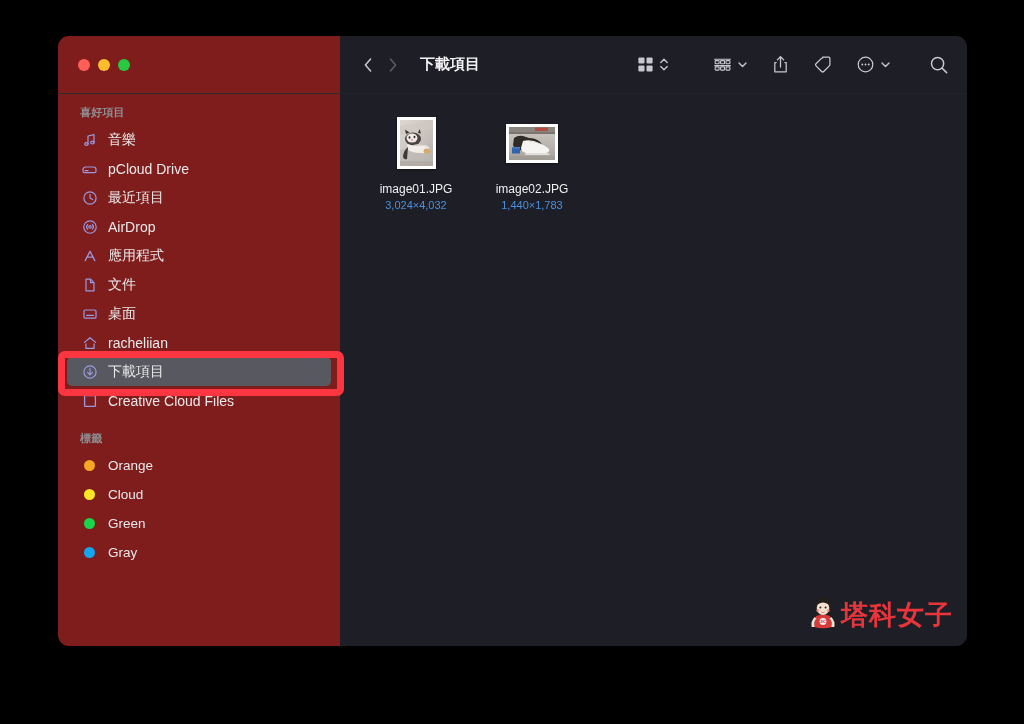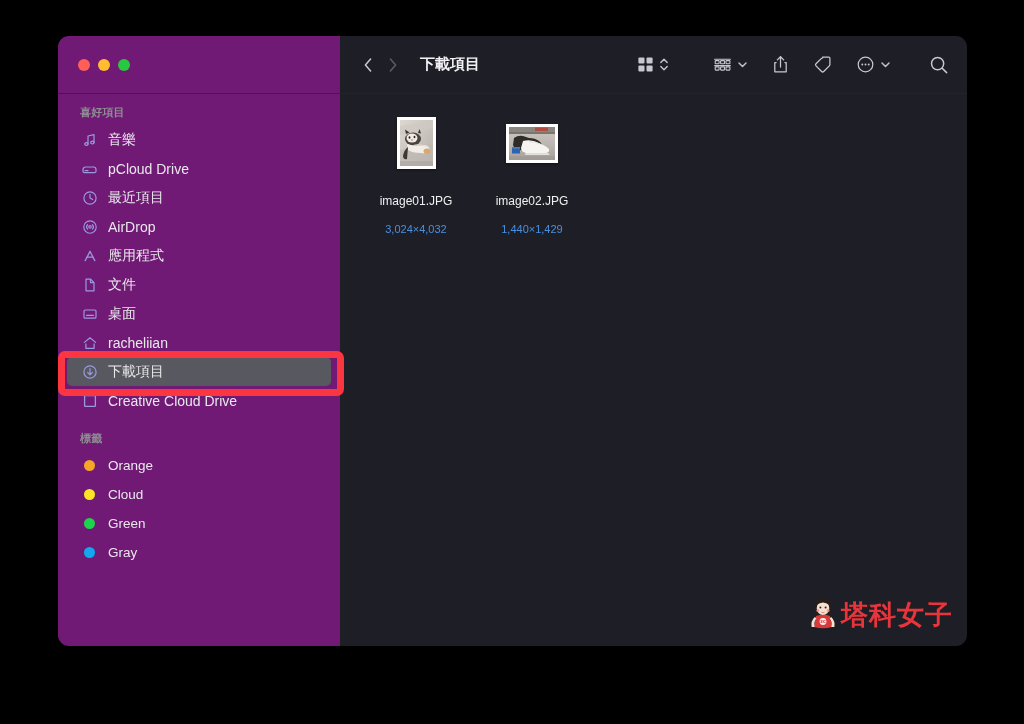--- a/index.html
+++ b/index.html
@@ -30,21 +30,21 @@
     border-radius: 11px;
     overflow: hidden;
     display: flex;
     box-shadow: 0 12px 40px rgba(0,0,0,0.55);
   }
 
   
   .sidebar {
     width: 282px;
     flex: 0 0 282px;
-    background: #701a75;
+    background: #7f1d1d;
     position: relative;
     display: flex;
     flex-direction: column;
   }
 
   .sidebar-titlebar {
     height: 58px;
     flex: 0 0 58px;
     border-bottom: 1px solid #2c2c30;
     display: flex;
@@ -201,21 +201,20 @@
     flex-wrap: wrap;
     align-content: flex-start;
     position: relative;
   }
   .file-item {
     width: 116px;
     display: flex;
     flex-direction: column;
     align-items: center;
     padding-top: 4px;
-    gap: 12px;
   }
   .thumb-wrap {
     height: 62px;
     display: flex;
     align-items: center;
     justify-content: center;
     margin-bottom: 8px;
   }
   .thumb {
     background: #ffffff;
@@ -398,21 +397,21 @@
           </span>
           <span class="side-label">下載項目</span>
         </div>
 
         <div class="side-item">
           <span class="side-icon">
             <svg width="16" height="16" viewBox="0 0 16 16" fill="none" stroke="currentColor" stroke-width="1.3">
               <rect x="2.6" y="2.6" width="10.8" height="10.8" rx="0.6"></rect>
             </svg>
           </span>
-          <span class="side-label">Creative Cloud Drive</span>
+          <span class="side-label">Creative Cloud Files</span>
         </div>
 
         <div class="section-header tags-header">標籤</div>
 
         <div class="side-item">
           <span class="tag-dot" style="background:#f5a623"></span>
           <span class="tag-label">Orange</span>
         </div>
         <div class="side-item">
           <span class="tag-dot" style="background:#fbe526"></span>
@@ -590,21 +589,21 @@
                 <path d="M14 14 Q22 12 30 16 Q37 19 40 22 Q41 25 37 26 L17 26 Q12 25 12 21 Z" fill="#f6f4f1"></path>
                 <path d="M17 26 L38 26 Q41 26 40.5 28 L17 28 Q14.5 27.8 17 26 Z" fill="#e2ded9"></path>
                 <path d="M20 15 Q26 14 31 17" fill="none" stroke="#ddd8d2" stroke-width="0.7"></path>
                 <rect x="3" y="20" width="8" height="6.5" fill="#2f63ad"></rect>
                 <rect x="3" y="20" width="8" height="1.6" fill="#4a7fc4"></rect>
                 <rect x="0" y="29" width="46" height="4" fill="#9b958f" opacity="0.5"></rect>
               </svg>
             </div>
           </div>
           <div class="file-name">image02.JPG</div>
-          <div class="file-meta">1,440×1,429</div>
+          <div class="file-meta">1,440×1,783</div>
         </div>
 
       </div>
 
       <div class="watermark">
         <div class="wm-avatar">
           <svg width="36" height="40" viewBox="0 0 36 40">
             <path d="M10 11 Q10 3 18 3 Q26 3 26 11 L26 26 Q26 31 22 33 L14 33 Q10 31 10 26 Z" fill="#241f1d"></path>
             <ellipse cx="18" cy="14" rx="6.3" ry="7.2" fill="#f6e0cf"></ellipse>
             <path d="M11.6 11 Q18 6 24.4 11 L24.4 8 Q18 3.5 11.6 8 Z" fill="#241f1d"></path>

